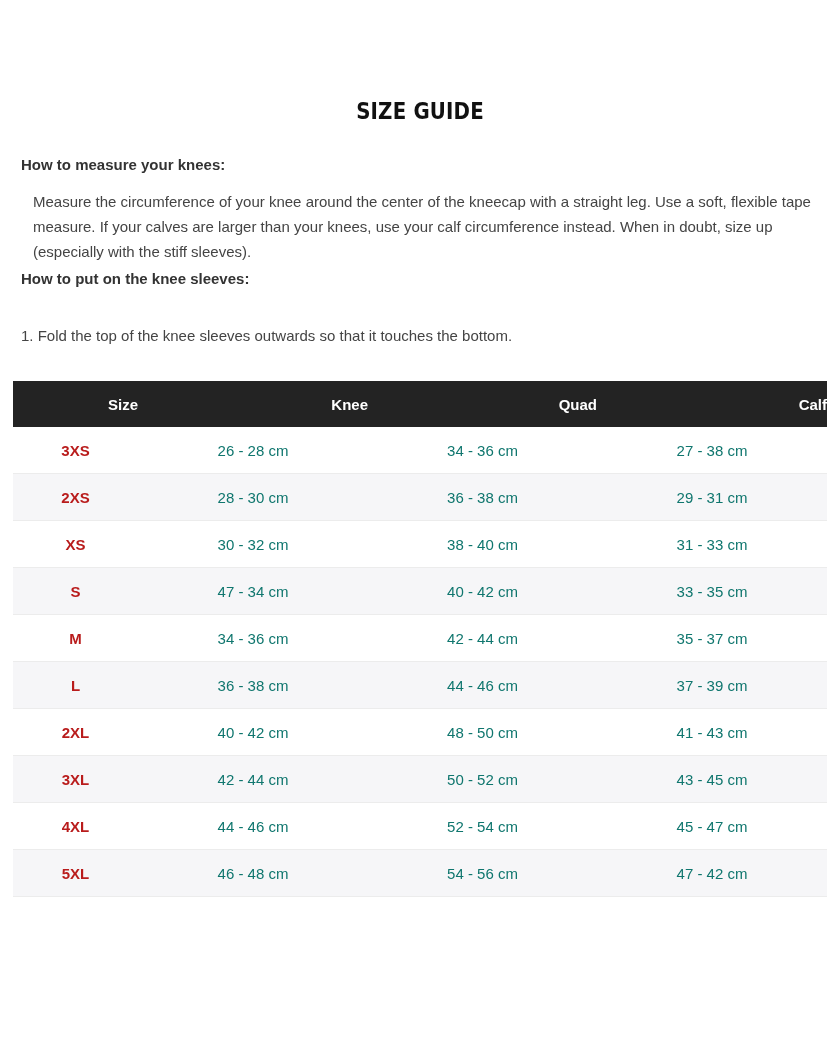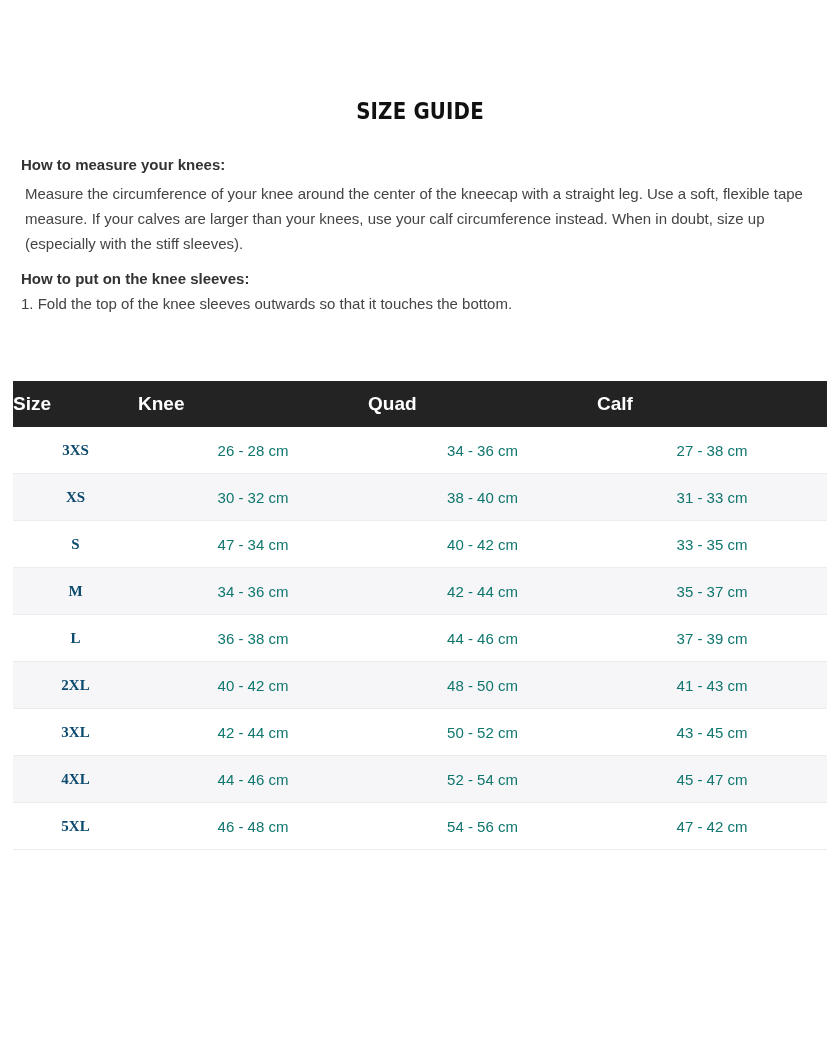--- a/index.html
+++ b/index.html
@@ -46,59 +46,59 @@
     .section-1 { top: 152px; }
     .section-2 { top: 266px; }
     .section h3 {
       margin: 0;
       font-size: 15px;
       font-weight: bold;
       color: #333333;
       line-height: 25px;
     }
     .section p {
-      margin: 4px;
+      margin: 12px;
     }
     .section .step {
       display: block;
+      margin-top: 32px;
     }
     .size-table {
       position: absolute;
       top: 381px;
       left: 0;
       width: 814px;
       border-collapse: collapse;
       font-size: 15px;
     }
     .size-table thead tr {
       background: #232323;
     }
     .size-table th {
       height: 46px;
       color: #ffffff;
       font-weight: bold;
-      font-size: 19px;
-      text-align: left;
+      font-size: 15px;
+      text-align: right;
       padding: 0;
       margin-left: 42px;
     }
     .size-table td {
       height: 46px;
       text-align: center;
       padding: 0;
       color: #0f766e;
       border-bottom: 1px solid #ececec;
     }
     .size-table tbody tr:nth-child(even) {
       background: #f6f6f8;
     }
     .size-table td.size-cell {
       font-weight: bold;
-      color: #0c4a6e;
-      font-family: Liberation Serif, serif;
+      color: #b91c1c;
     }
     .col-size { width: 125px; }
     .col-knee { width: 230px; }
     .col-quad { width: 229px; }
     .col-calf { width: 230px; }
   </style>
 </head>
 <body>
 
 <div class="page">
@@ -129,20 +129,26 @@
         <th>Quad</th>
         <th>Calf</th>
       </tr>
     </thead>
     <tbody>
       <tr>
         <td class="size-cell">3XS</td>
         <td>26 - 28 cm</td>
         <td>34 - 36 cm</td>
         <td>27 - 38 cm</td>
+      </tr>
+      <tr>
+        <td class="size-cell">2XS</td>
+        <td>28 - 30 cm</td>
+        <td>36 - 38 cm</td>
+        <td>29 - 31 cm</td>
       </tr>
       <tr>
         <td class="size-cell">XS</td>
         <td>30 - 32 cm</td>
         <td>38 - 40 cm</td>
         <td>31 - 33 cm</td>
       </tr>
       <tr>
         <td class="size-cell">S</td>
         <td>47 - 34 cm</td>

